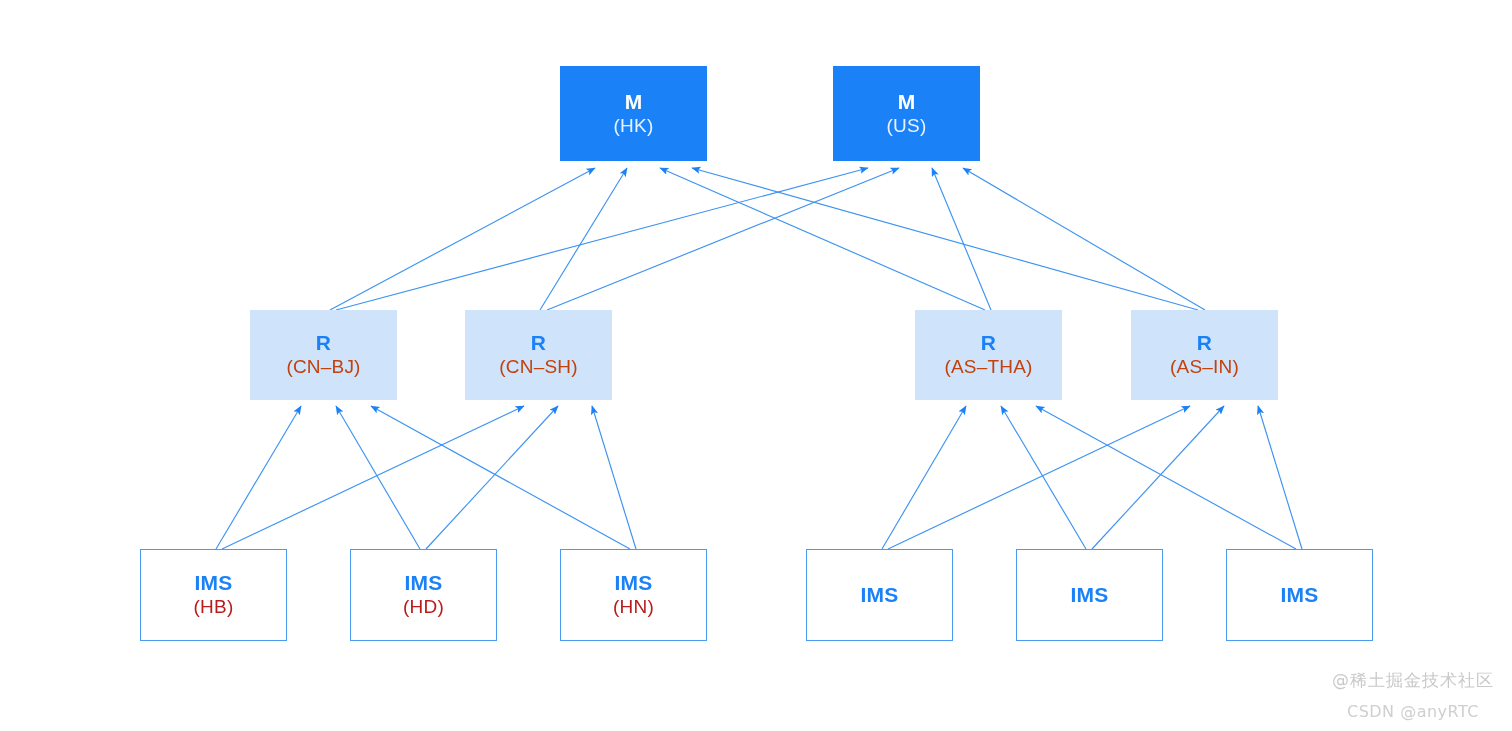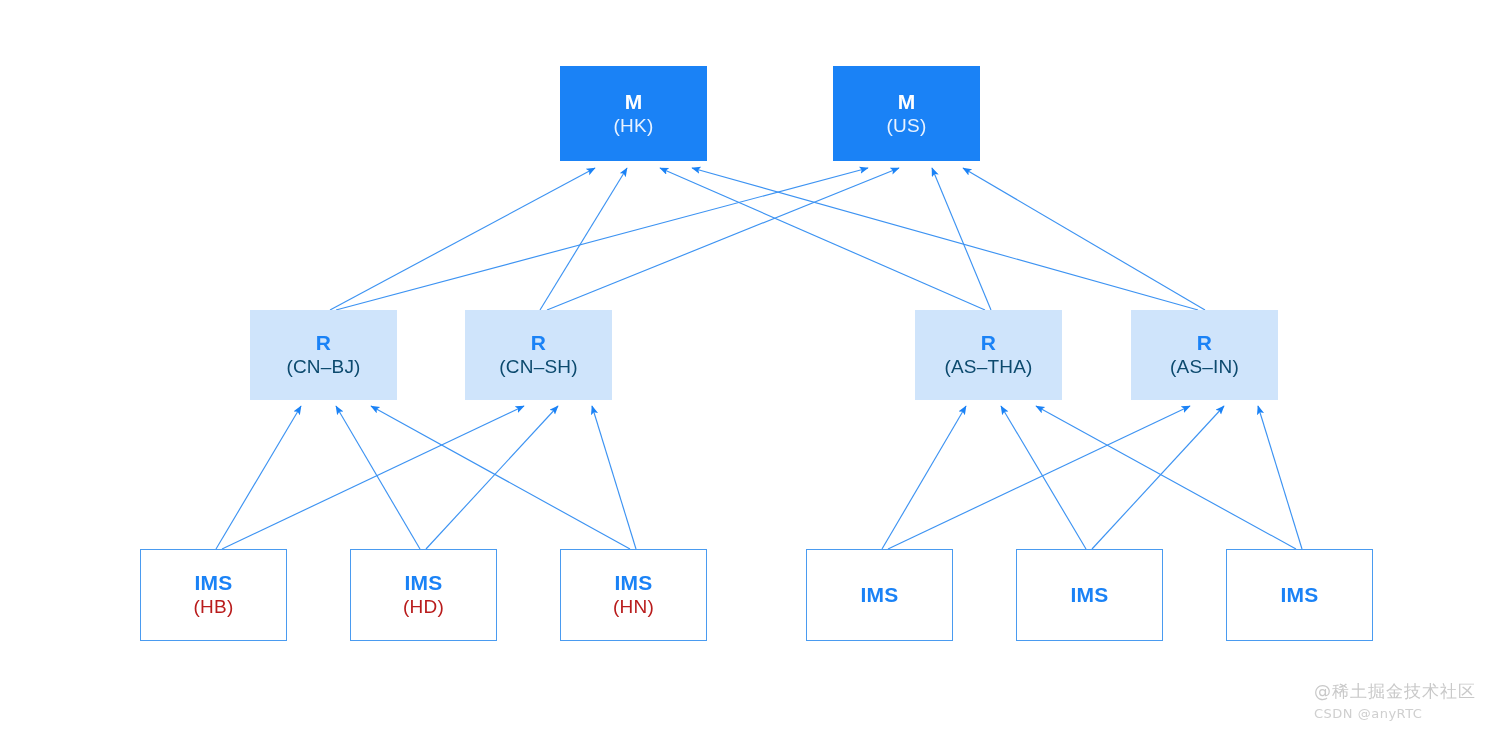--- a/index.html
+++ b/index.html
@@ -54,49 +54,49 @@
     border: none;
   }
   .node.master .title { color: #ffffff; }
   .node.master .sub { color: #e8f2ff; }
 
   .node.relay {
     background: #cfe4fb;
     border: none;
   }
   .node.relay .title { color: #1a82f6; }
-  .node.relay .sub { color: #0c4a6e; }
+  .node.relay .sub { color: #c2410c; }
 
   .node.ims {
     background: #ffffff;
     border: 1.4px solid #4a9bf0;
   }
   .node.ims .title { color: #1a82f6; }
   .node.ims .sub { color: #b91c1c; }
 
   .node.ims.no-sub .title { margin-top: 0; }
 
   #watermark {
     position: absolute;
-    right: 36px;
+    right: 18px;
     bottom: 10px;
-    text-align: left;
+    text-align: center;
     user-select: none;
   }
   #watermark .wm-main {
     font-size: 17px;
     color: #c9c9c9;
     letter-spacing: 1px;
     font-family: "DejaVu Sans", sans-serif;
   }
   #watermark .wm-sub {
-    font-size: 13px;
+    font-size: 16px;
     color: #cfcfcf;
     letter-spacing: 0.5px;
-    margin-top: 3px;
+    margin-top: 10px;
     font-family: "DejaVu Sans", sans-serif;
   }
 </style>
 </head>
 <body>
 
 <div id="canvas">
 
   <svg id="edges" viewBox="0 0 1512 731" xmlns="http://www.w3.org/2000/svg">
     <defs>

